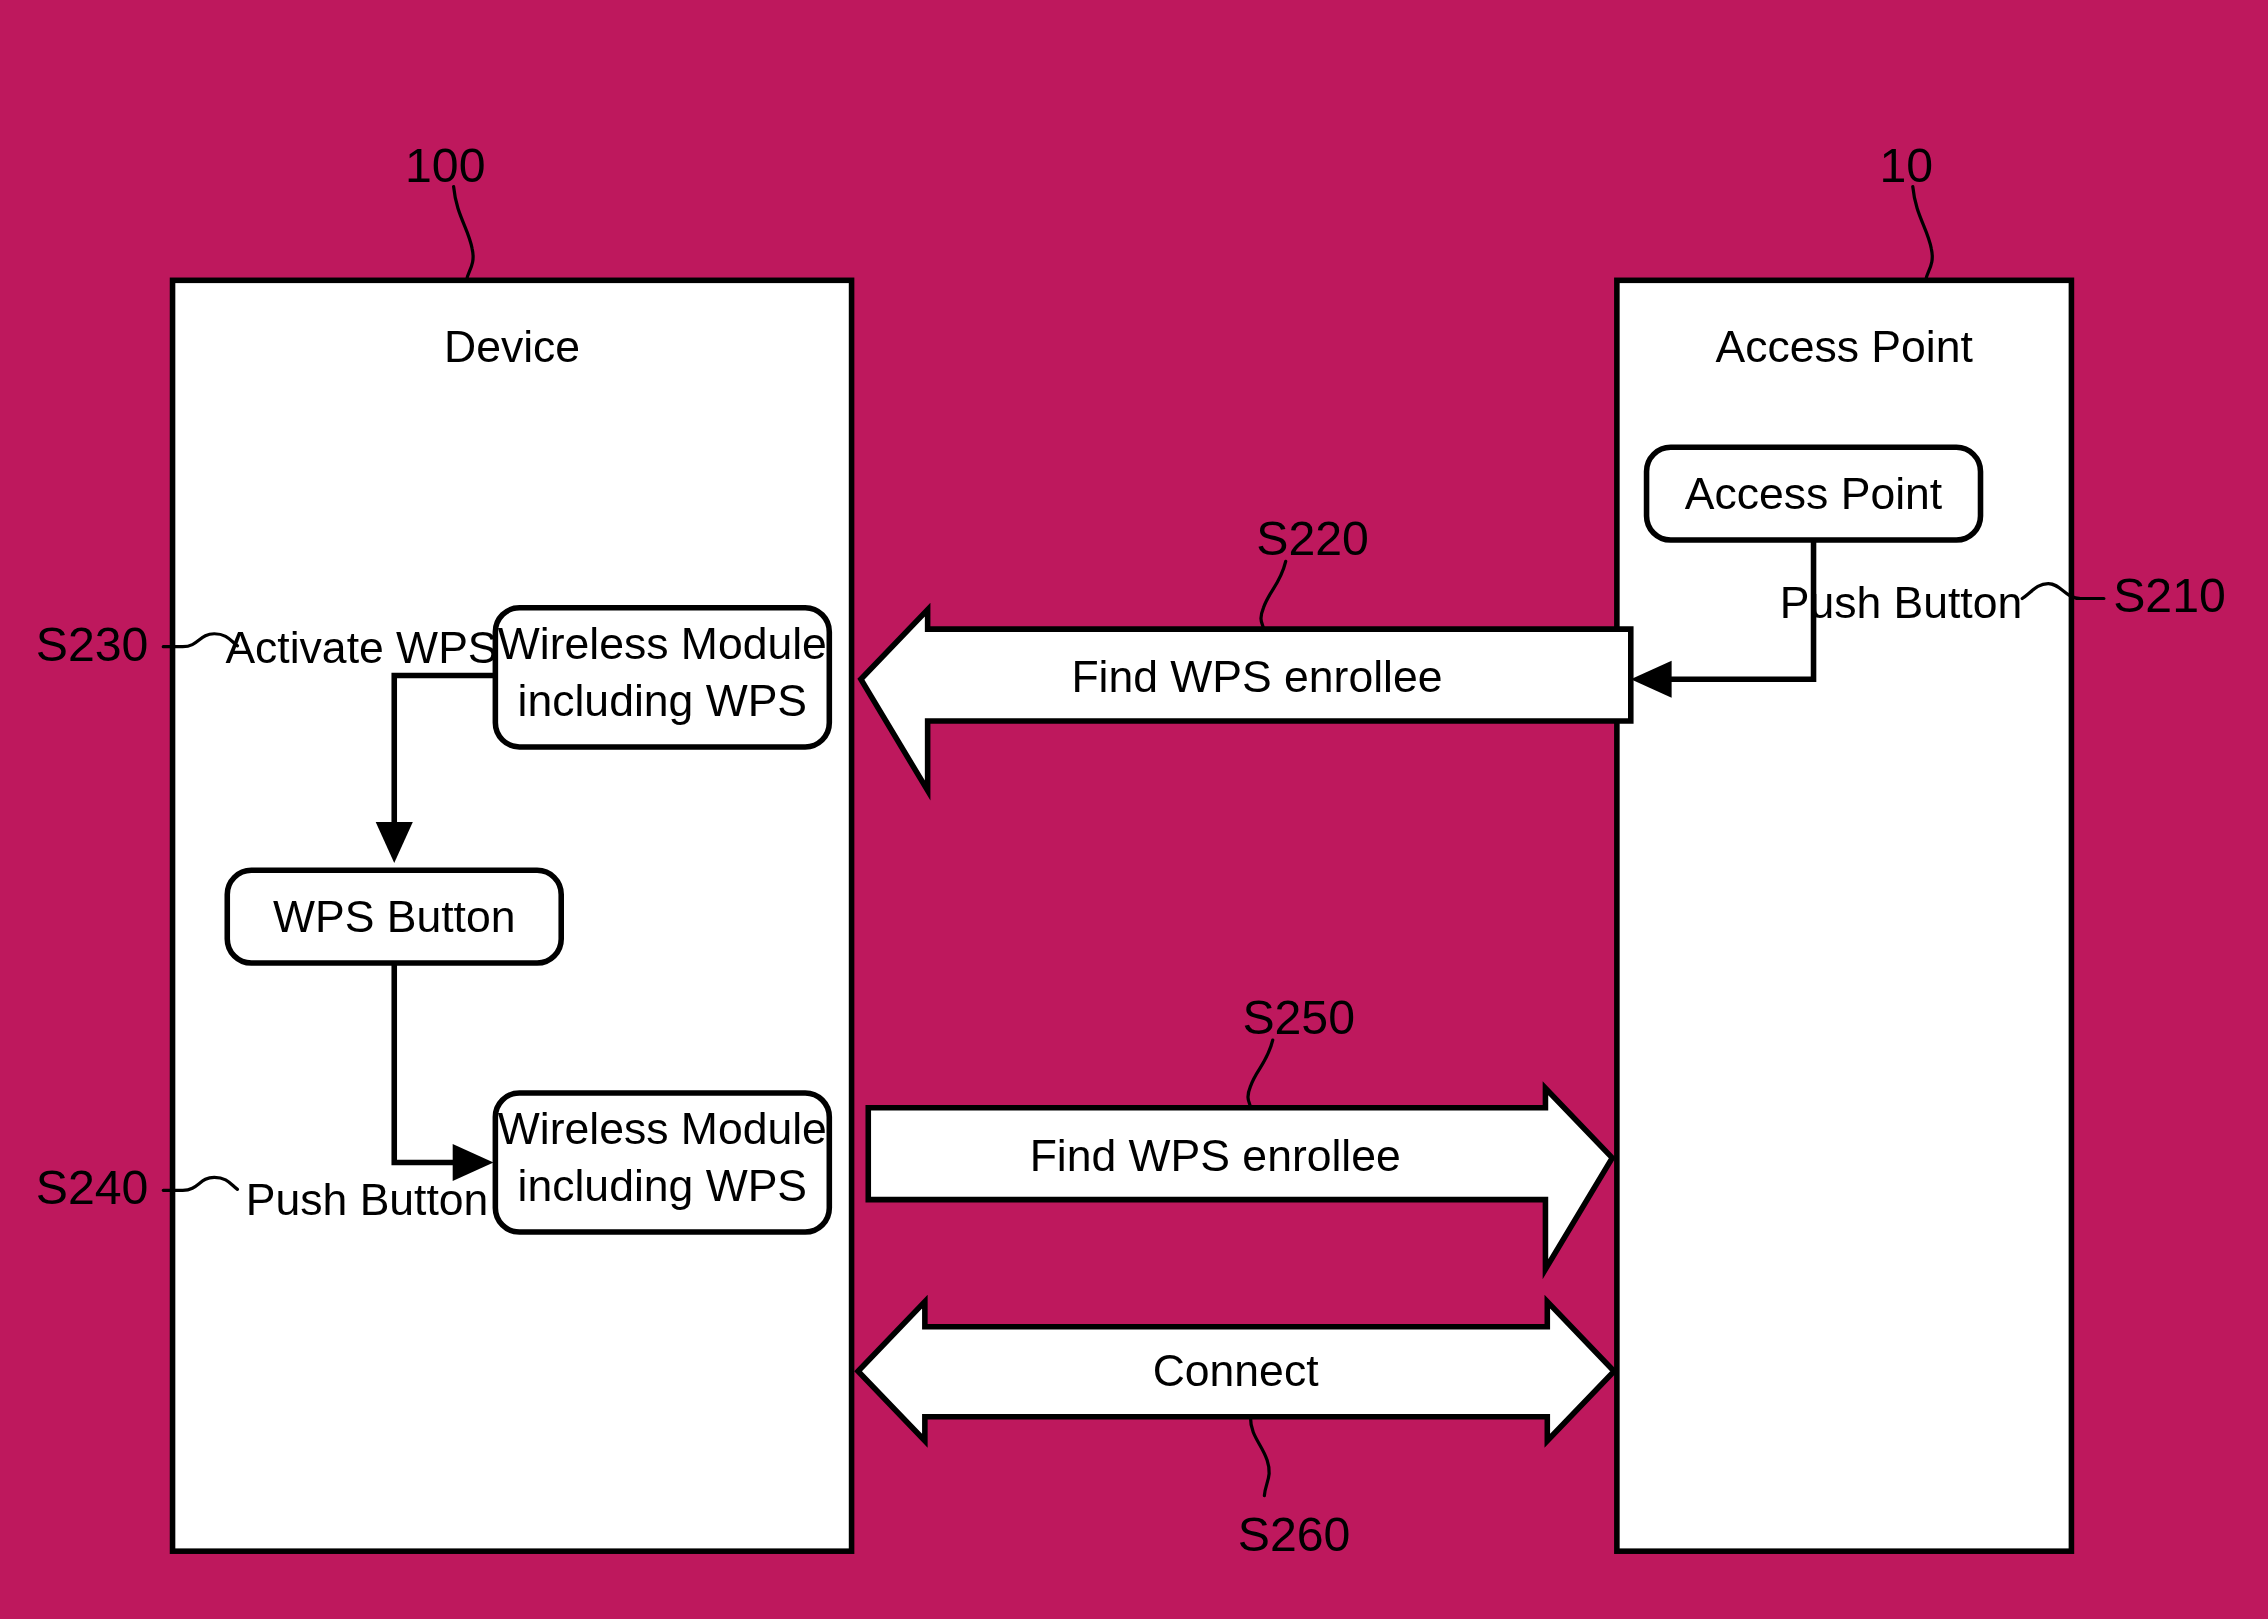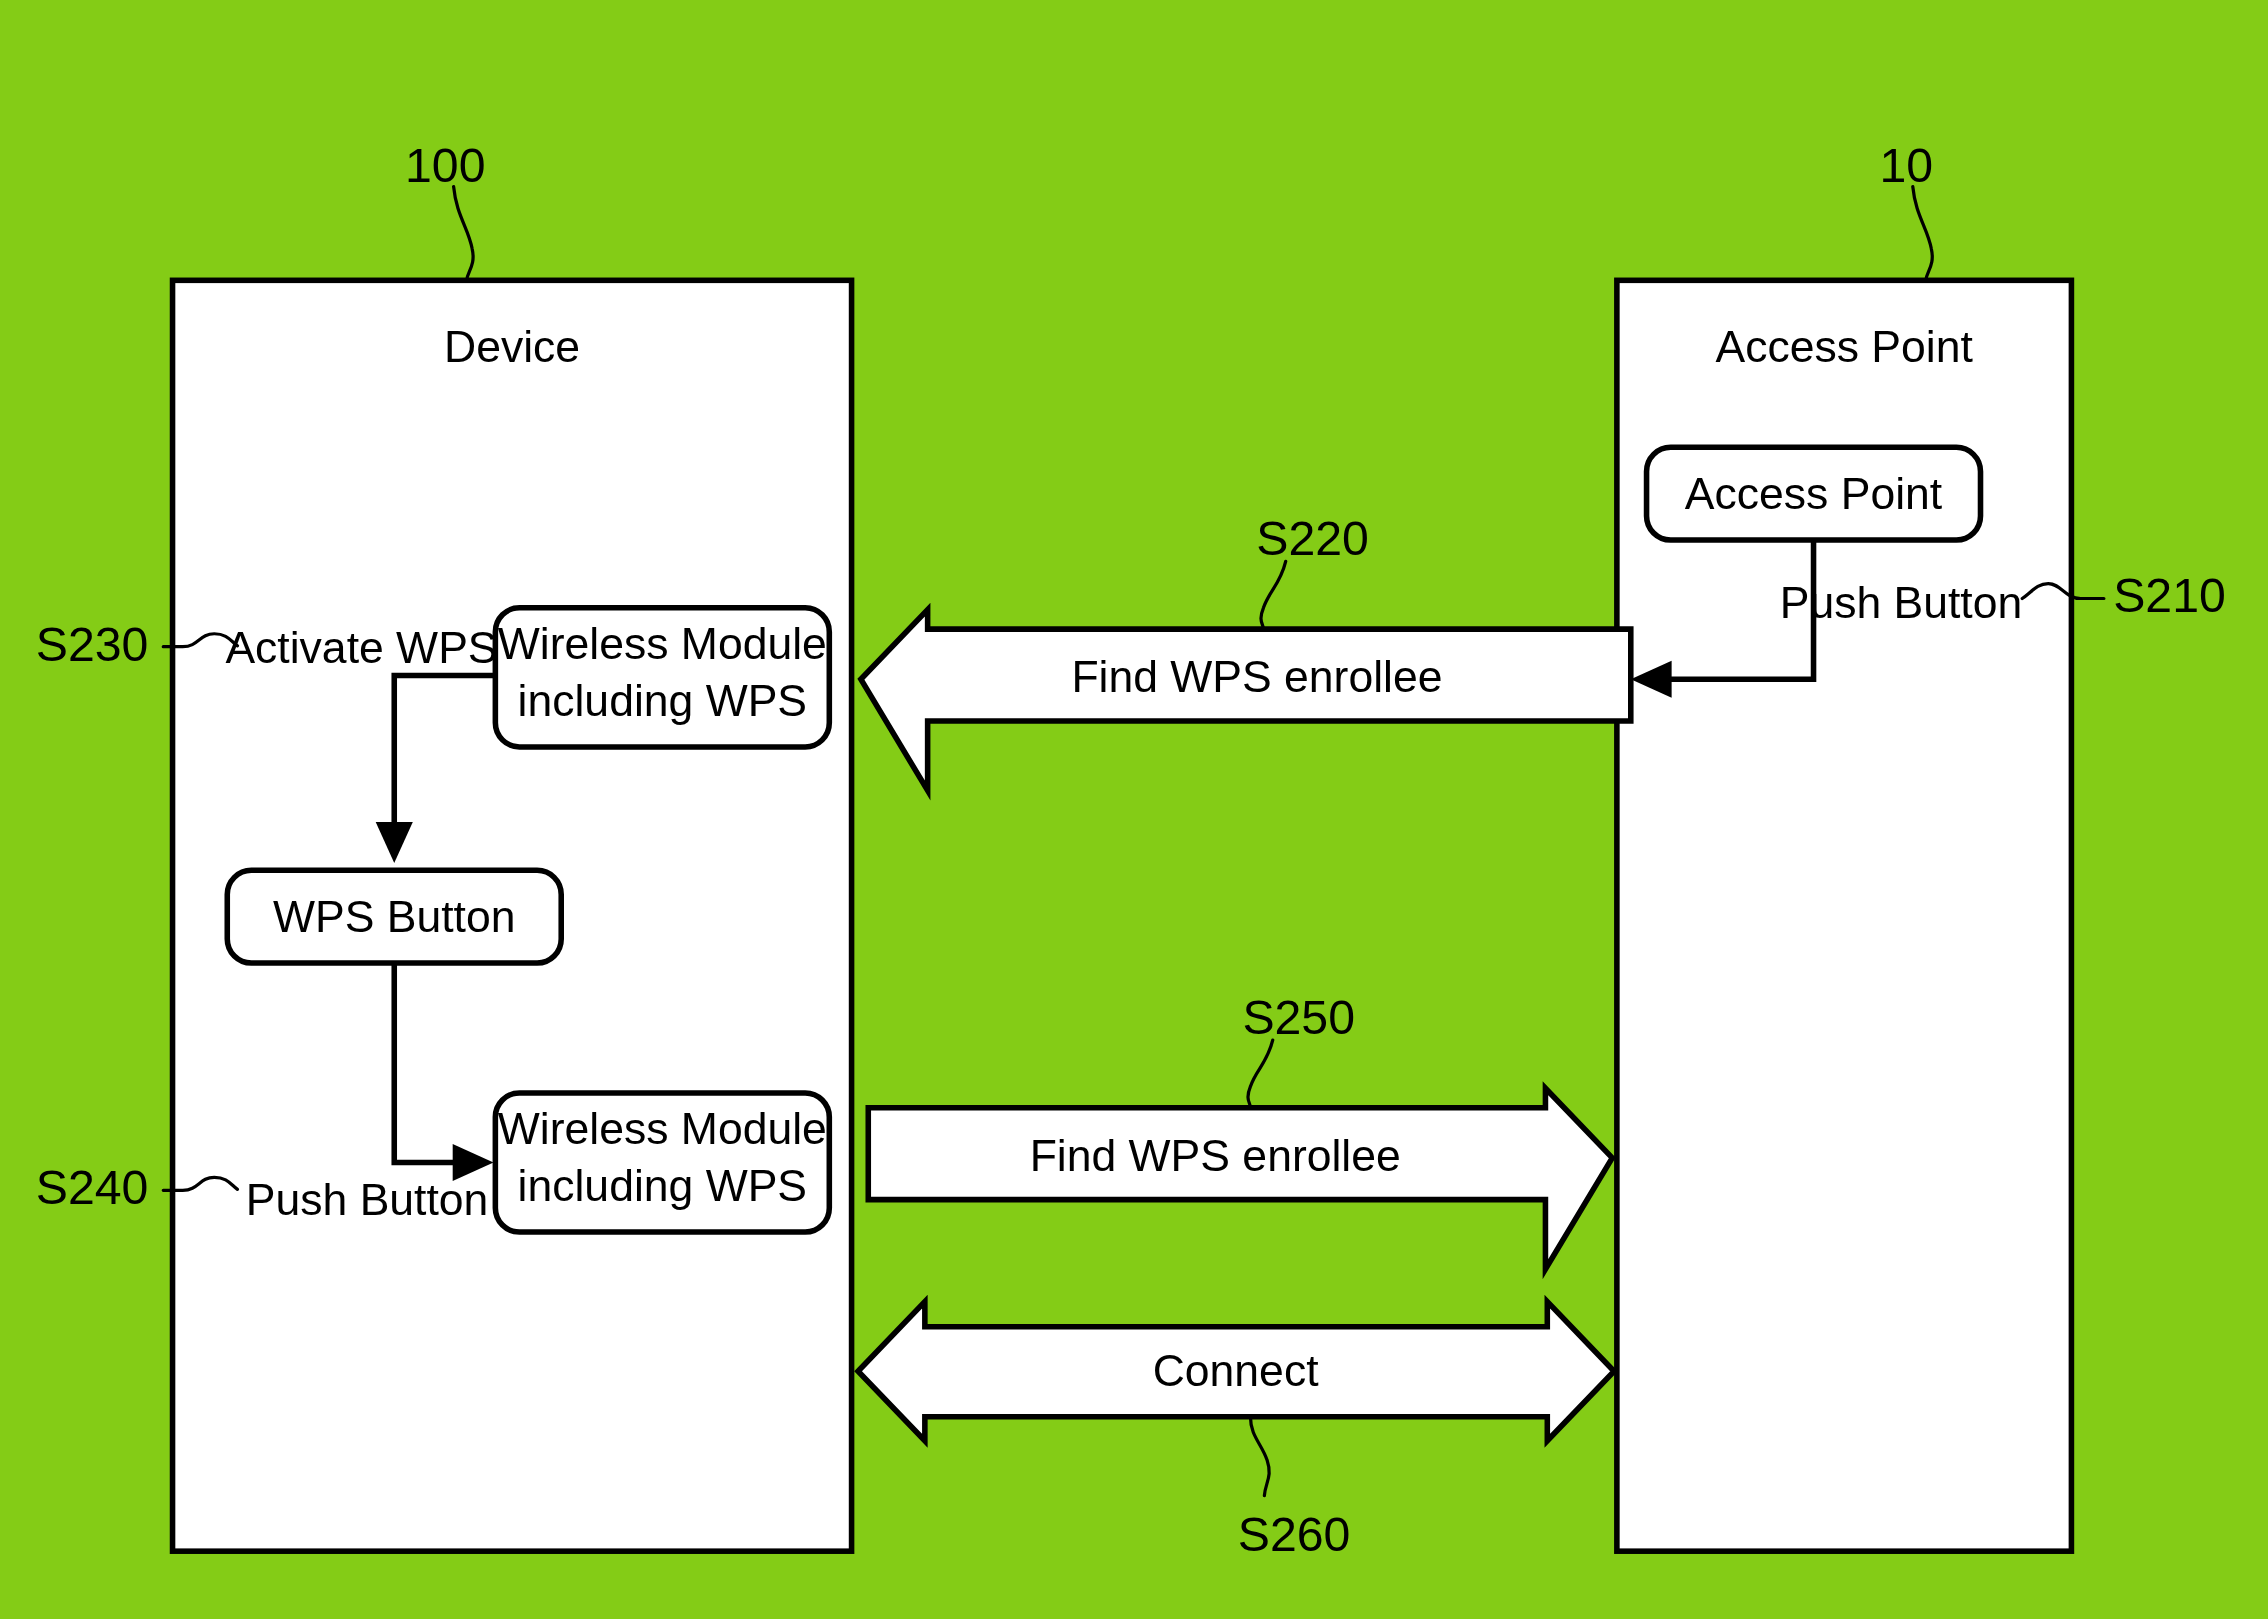--- a/index.html
+++ b/index.html
@@ -10,21 +10,21 @@
   body {
     width: 2269px;
     height: 1620px;
     font-family: "Liberation Sans", sans-serif;
     overflow: hidden;
   }
   #figure-root {
     position: relative;
     width: 2269px;
     height: 1620px;
-    background: #84cc16;
+    background: #be185d;
   }
   svg#diagram {
     position: absolute;
     left: 0;
     top: 0;
     width: 2269px;
     height: 1620px;
     display: block;
   }
   .stroke {

